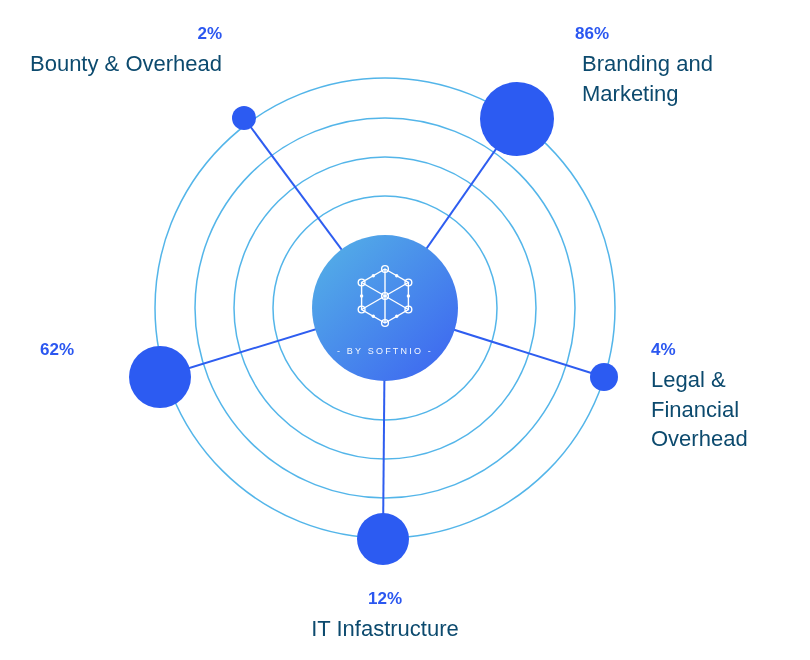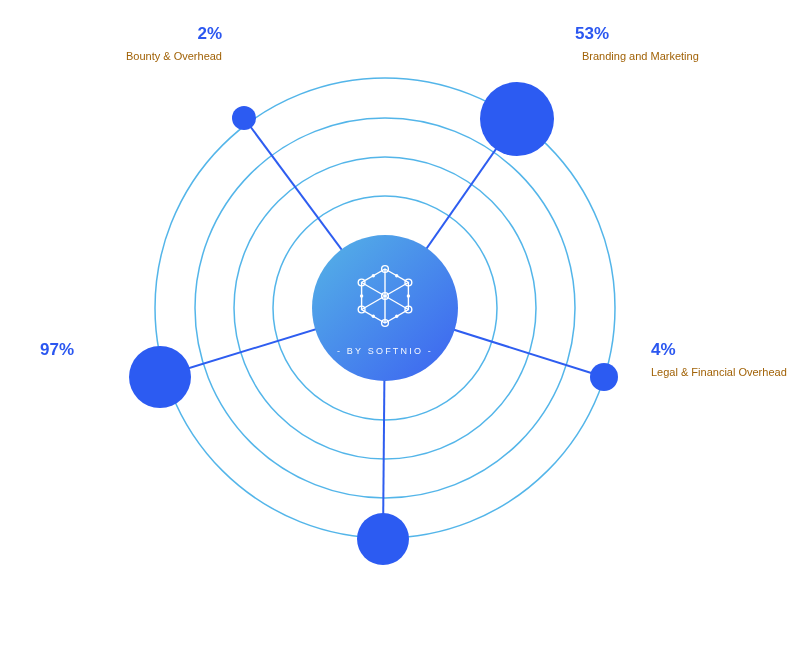--- a/index.html
+++ b/index.html
@@ -53,23 +53,23 @@
   .label {
     position: absolute;
   }
   .label .pct {
     font-size: 17px;
     font-weight: 700;
     color: #2b57f0;
     margin-bottom: 5px;
   }
   .label .name {
-    font-size: 11px;
+    font-size: 22px;
     line-height: 1.35;
-    color: #a16207;
+    color: #0c4a6e;
   }
   .pos-bounty   { top: 24px;  right: 588px; width: 220px; text-align: right; }
   .pos-branding { top: 24px;  left: 575px;  width: 150px; text-align: left; }
   .pos-branding .name { max-width: 135px; margin-left: 7px; }
   .pos-legal    { top: 340px; left: 651px;  width: 165px; text-align: left; }
   .pos-legal .name { max-width: 165px; }
   .pos-gift     { top: 340px; left: 2px;    width: 110px; text-align: center; }
   .pos-it       { top: 589px; left: 285px;  width: 200px; text-align: center; }
 </style>
 </head>
@@ -135,27 +135,31 @@
 
     <text class="center-label" x="385" y="354">- BY SOFTNIO -</text>
   </svg>
 
   <div class="label pos-bounty">
     <div class="pct">2%</div>
     <div class="name">Bounty &amp; Overhead</div>
   </div>
 
   <div class="label pos-branding">
-    <div class="pct">53%</div>
+    <div class="pct">86%</div>
     <div class="name">Branding and Marketing</div>
   </div>
 
   <div class="label pos-legal">
     <div class="pct">4%</div>
     <div class="name">Legal &amp; Financial Overhead</div>
   </div>
 
+  <div class="label pos-it">
+    <div class="pct">12%</div>
+    <div class="name">IT Infastructure</div>
+  </div>
 
   <div class="label pos-gift">
-    <div class="pct">97%</div>
+    <div class="pct">62%</div>
   </div>
 
 </div>
 
 </body></html>

